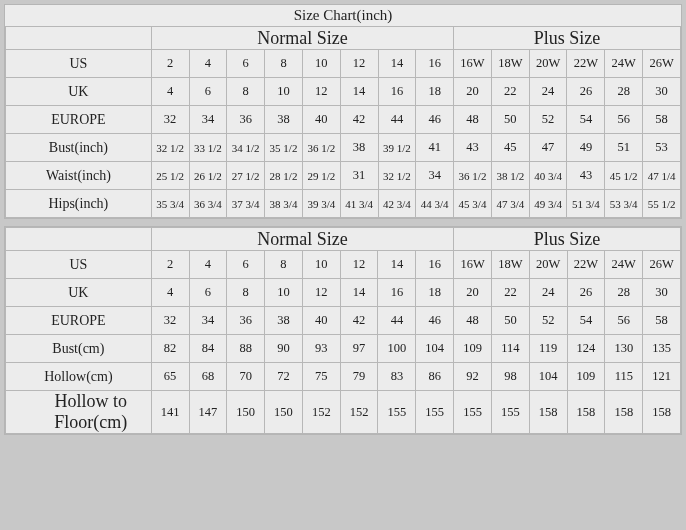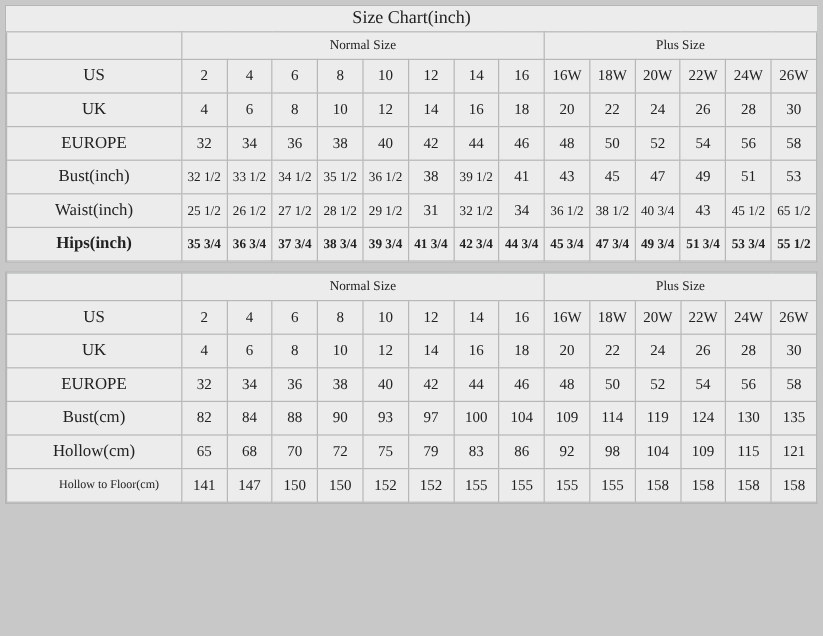--- a/index.html
+++ b/index.html
@@ -43,21 +43,21 @@
   }
   .title-cell {
     font-size: 15px;
     height: 21px;
     background: #ececec !important;
     border-left: none !important;
     border-right: none !important;
     border-top: none !important;
   }
   .group-cell {
-    font-size: 11px;
+    font-size: 18px;
     height: 22px;
     margin-left: 18px;
   }
   .blank-cell {
     background: #ececec !important;
   }
   .row-label {
     font-size: 14px;
     text-align: center;
   }
@@ -163,23 +163,23 @@
             <td class="data-cell narrow">28 1/2</td>
             <td class="data-cell narrow">29 1/2</td>
             <td class="data-cell">31</td>
             <td class="data-cell narrow">32 1/2</td>
             <td class="data-cell">34</td>
             <td class="data-cell narrow">36 1/2</td>
             <td class="data-cell narrow">38 1/2</td>
             <td class="data-cell narrow">40 3/4</td>
             <td class="data-cell">43</td>
             <td class="data-cell narrow">45 1/2</td>
-            <td class="data-cell narrow">65 1/2</td>
-          </tr>
-          <tr style="height: 28px; font-weight: bold;">
+            <td class="data-cell narrow">47 1/4</td>
+          </tr>
+          <tr style="height: 28px;">
             <td class="row-label">Hips(inch)</td>
             <td class="data-cell narrow">35 3/4</td>
             <td class="data-cell narrow">36 3/4</td>
             <td class="data-cell narrow">37 3/4</td>
             <td class="data-cell narrow">38 3/4</td>
             <td class="data-cell narrow">39 3/4</td>
             <td class="data-cell narrow">41 3/4</td>
             <td class="data-cell narrow">42 3/4</td>
             <td class="data-cell narrow">44 3/4</td>
             <td class="data-cell narrow">45 3/4</td>
@@ -284,21 +284,21 @@
             <td class="data-cell">83</td>
             <td class="data-cell">86</td>
             <td class="data-cell">92</td>
             <td class="data-cell">98</td>
             <td class="data-cell">104</td>
             <td class="data-cell">109</td>
             <td class="data-cell">115</td>
             <td class="data-cell">121</td>
           </tr>
           <tr style="height: 28px;">
-            <td class="row-label" style="font-size: 10px; padding-left: 25px;">Hollow to Floor(cm)</td>
+            <td class="row-label" style="font-size: 18px; padding-left: 25px;">Hollow to Floor(cm)</td>
             <td class="data-cell">141</td>
             <td class="data-cell">147</td>
             <td class="data-cell">150</td>
             <td class="data-cell">150</td>
             <td class="data-cell">152</td>
             <td class="data-cell">152</td>
             <td class="data-cell">155</td>
             <td class="data-cell">155</td>
             <td class="data-cell">155</td>
             <td class="data-cell">155</td>

